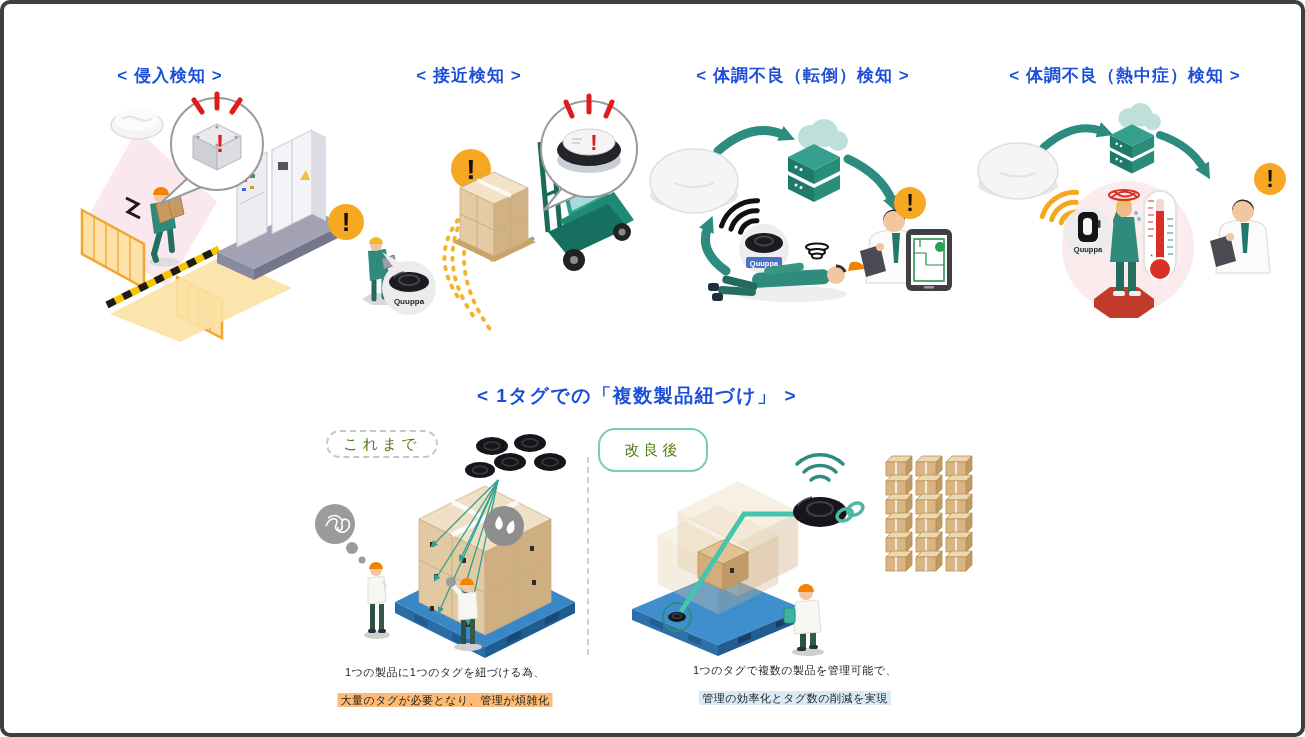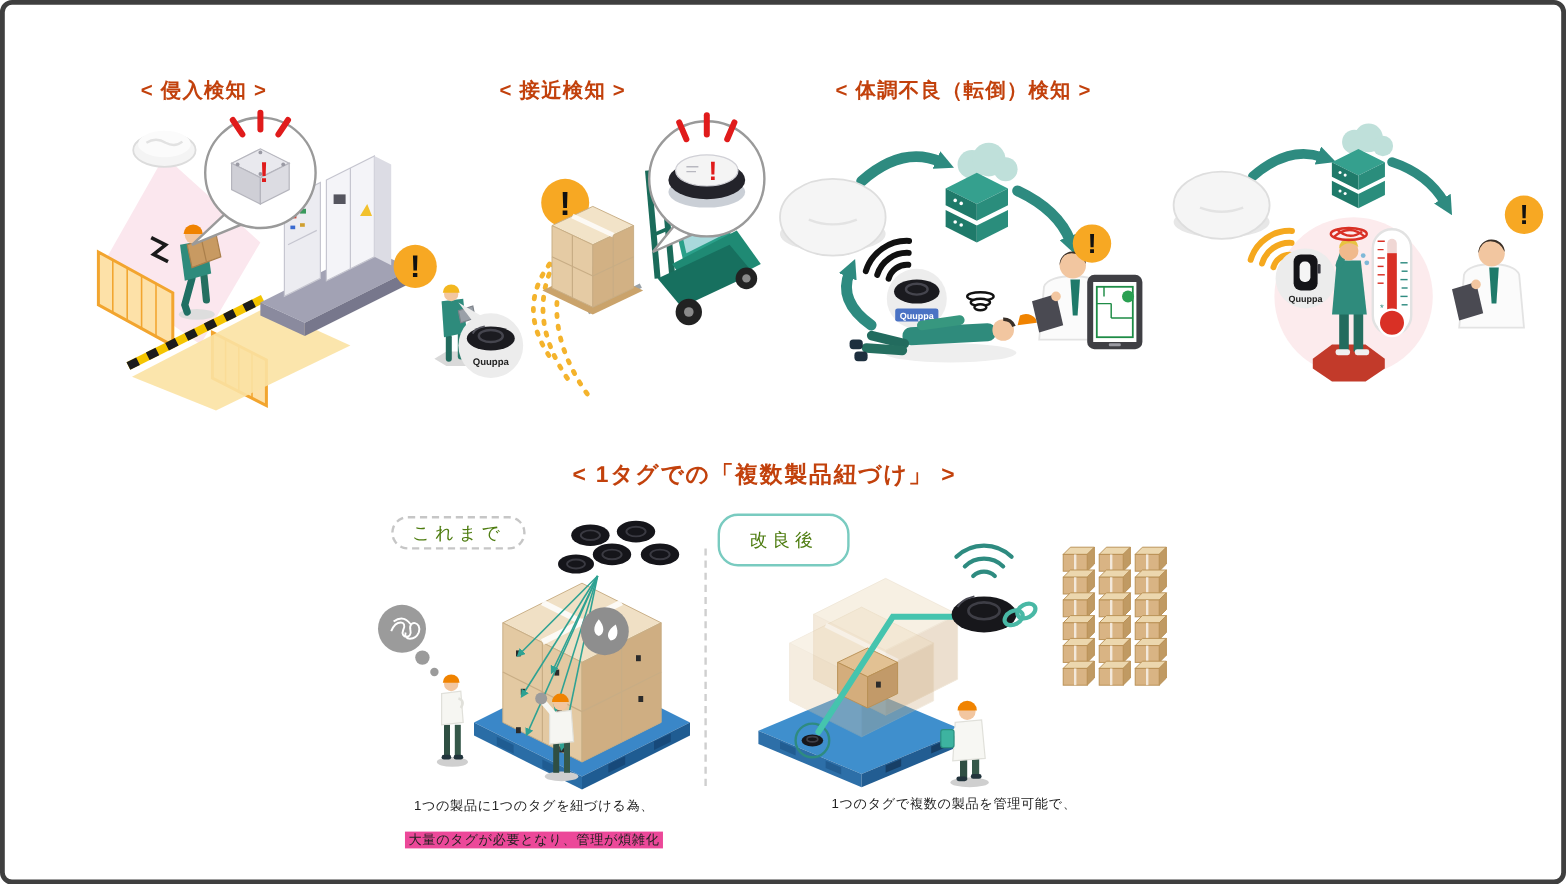--- a/index.html
+++ b/index.html
@@ -1,36 +1,37 @@
 <!DOCTYPE html>
 <html><head>
 <meta charset="utf-8">
 <style>
   html,body{margin:0;padding:0;background:#ffffff;font-family:"Liberation Sans","DejaVu Sans",sans-serif;}
   .frame{position:relative;width:1305px;height:737px;box-sizing:border-box;border:4px solid #3f3f3f;border-radius:10px;background:#ffffff;overflow:hidden;}
-  .title{position:absolute;transform:translateX(-50%);font-weight:bold;font-size:17px;color:#c2410c;letter-spacing:1px;white-space:nowrap;}
+  .title{position:absolute;transform:translateX(-50%);font-weight:bold;font-size:17px;color:#1d4ed8;letter-spacing:1px;white-space:nowrap;}
   .big-title{font-size:19px;letter-spacing:1.5px;}
   .pill{position:absolute;display:flex;align-items:center;justify-content:center;font-size:15px;color:#4d7c0f;background:#fff;letter-spacing:4px;box-sizing:border-box;white-space:nowrap;}
   .pill-before{border:2px dashed #c6c6c6;border-radius:16px;}
   .pill-after{border:2px solid #79cbc0;border-radius:17px;}
   .caption{position:absolute;transform:translateX(-50%);text-align:center;font-size:11px;color:#222;line-height:28px;letter-spacing:0.5px;white-space:nowrap;}
-  .hl-gray{background:#ec4899;padding:1px 3px;}
+  .hl-gray{background:#fdba74;padding:1px 3px;}
   .hl-blue{background:#d9eaf4;padding:1px 3px;}
   .divider{position:absolute;border-left:2px dashed #cfcfcf;width:0;}
   .ill{position:absolute;overflow:visible;}
   svg text{font-family:"Liberation Sans","DejaVu Sans",sans-serif;}
 </style>
 </head>
 <body>
 
 <div class="frame">
 
   <div class="title" style="left:166px;top:60px;">&lt; 侵入検知 &gt;</div>
   <div class="title" style="left:465px;top:60px;">&lt; 接近検知 &gt;</div>
   <div class="title" style="left:799px;top:60px;">&lt; 体調不良（転倒）検知 &gt;</div>
+  <div class="title" style="left:1121px;top:60px;">&lt; 体調不良（熱中症）検知 &gt;</div>
 
   <svg class="ill" style="left:78px;top:88px;" width="270" height="252" viewBox="0 0 270 252">
     <polygon points="55,38 0,135 85,195 135,110" fill="#fbe7ee"></polygon>
     <g>
       <ellipse cx="55" cy="33" rx="26" ry="14" fill="#f4f4f4" stroke="#dcdcdc" stroke-width="1.5"></ellipse>
       <ellipse cx="55" cy="28" rx="22" ry="11" fill="#fbfbfb"></ellipse>
       <path d="M40,27 q8,-5 16,0 q8,4 14,-1" stroke="#e2e2e2" stroke-width="2" fill="none"></path>
     </g>
 
     <g>
@@ -581,15 +582,16 @@
       <path d="M196,160 a8,8 0 0 1 16,0 z" fill="#f08300"></path>
     </g>
   </svg>
 
   <div class="caption" style="left:441px;top:654px;">
     <div>1つの製品に1つのタグを紐づける為、</div>
     <div><span class="hl-gray">大量のタグが必要となり、管理が煩雑化</span></div>
   </div>
   <div class="caption" style="left:791px;top:652px;">
     <div>1つのタグで複数の製品を管理可能で、</div>
+    <div><span class="hl-blue">管理の効率化とタグ数の削減を実現</span></div>
   </div>
 
 </div>
 
 </body></html>

